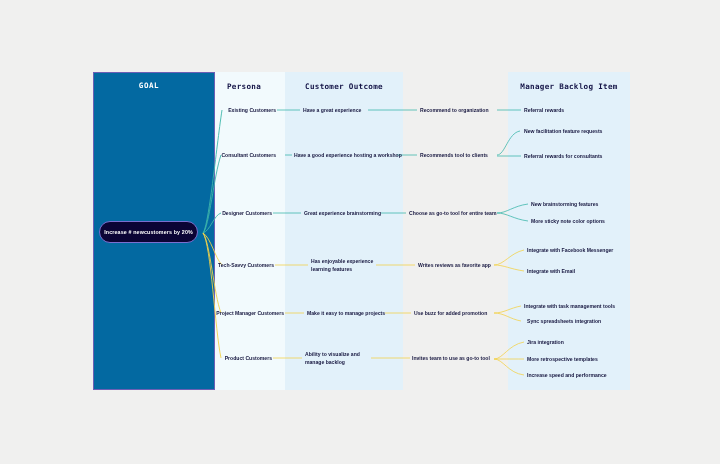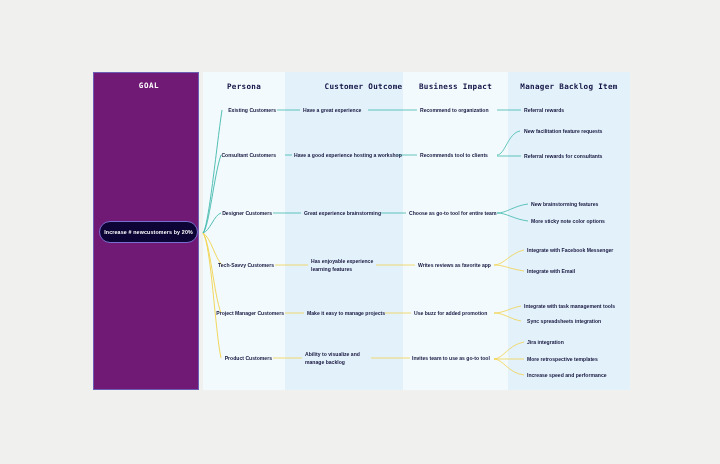--- a/index.html
+++ b/index.html
@@ -6,22 +6,22 @@
   body{
     width:720px;height:464px;
     background:#f0f0ef;
     font-family:"Liberation Sans", sans-serif;
     overflow:hidden;
   }
   #board{
     position:absolute;left:0;top:0;width:720px;height:464px;
   }
   .goal-panel{
-    position:absolute;left:93px;top:72px;width:106px;height:318px;
-    background:#701a75;
+    position:absolute;left:93px;top:72px;width:122px;height:318px;
+    background:#0369a1;
     border:1px solid #6b5fb5;
     box-sizing:border-box;
   }
   .goal-title{
     position:absolute;left:0;top:8px;width:110px;
     text-align:center;
     color:#ffffff;
     font-family:"DejaVu Sans Mono","Liberation Mono",monospace;
     font-size:7.5px;
     font-weight:bold;
@@ -62,25 +62,22 @@
   svg.links{position:absolute;left:0;top:0;width:720px;height:464px;pointer-events:none;}
 </style>
 </head>
 <body>
 
 <div id="board">
 
   <div class="col col-bg-a" style="left:203px;width:82px;">
     <div class="col-head">Persona</div>
   </div>
-  <div class="col col-bg-b" style="left:285px;width:118px;padding-left:13px;">
+  <div class="col col-bg-b" style="left:285px;width:118px;">
     <div class="col-head">Customer Outcome</div>
-  </div>
-  <div class="col col-bg-a" style="left:403px;width:105px;">
-    <div class="col-head">Business Impact</div>
   </div>
   <div class="col col-bg-b" style="left:508px;width:122px;">
     <div class="col-head">Manager Backlog Item</div>
   </div>
 
   <div class="goal-panel">
     <div class="goal-title">GOAL</div>
   </div>
   <div class="goal-pill">
     <span>Increase # newcustomers by 20%</span>

